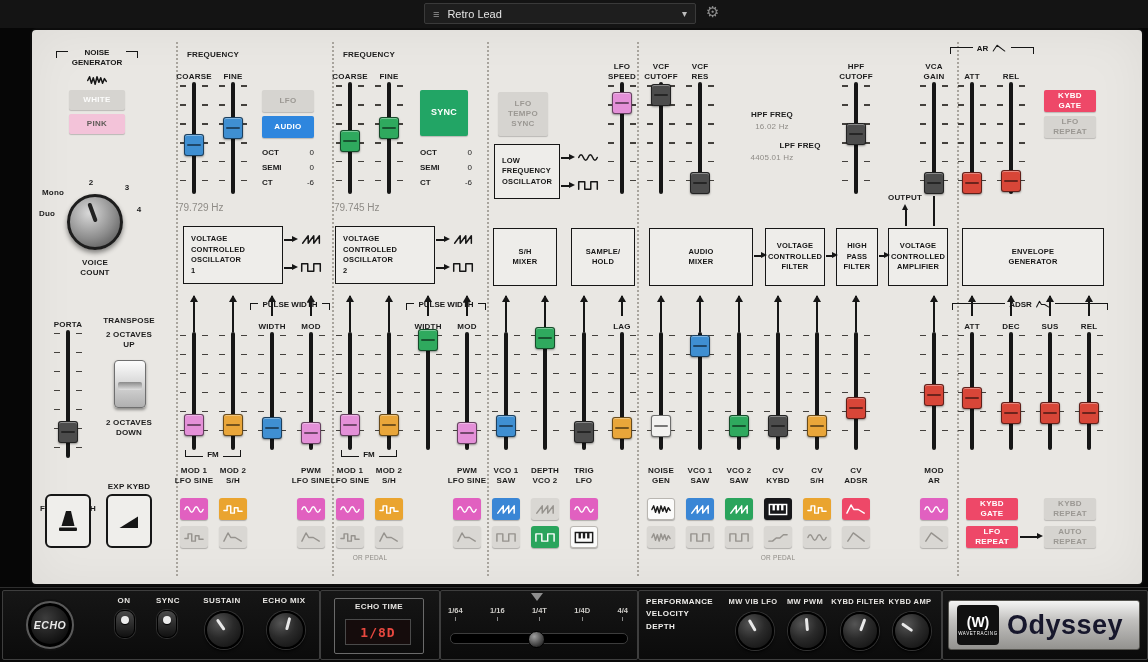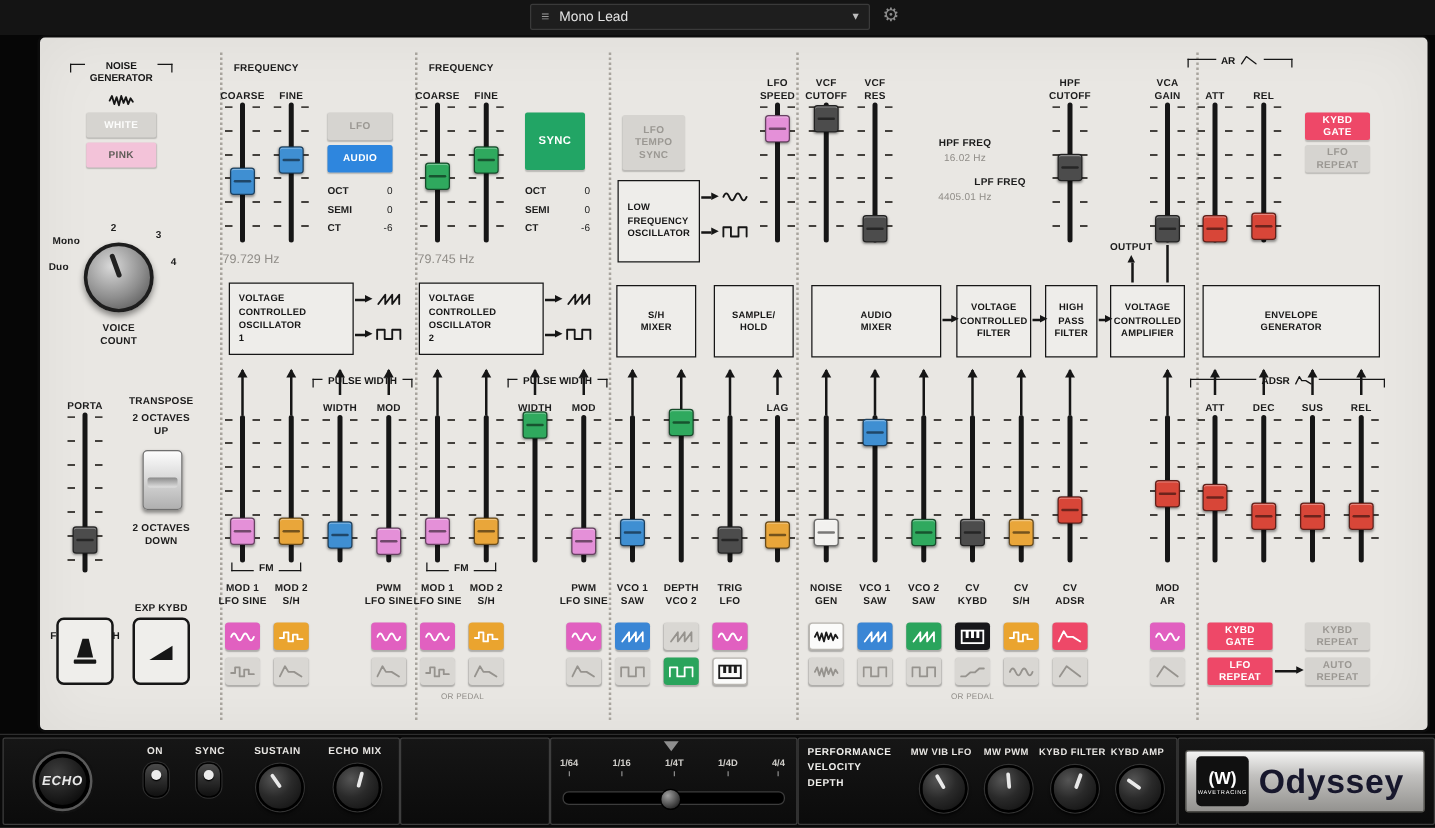--- a/index.html
+++ b/index.html
@@ -118,21 +118,21 @@
   .brandname{flex:1;text-align:center;font-size:27px;font-weight:bold;color:#17172c;letter-spacing:.5px;}
 </style>
 </head>
 <body>
 
 <div class="stage">
 
   <div class="titlebar">
     <div class="preset">
       <span class="p-icon">≡</span>
-      <span class="p-label">Mono Lead</span>
+      <span class="p-label">Retro Lead</span>
       <span class="p-caret">▾</span>
     </div>
     <div class="gear">⚙</div>
   </div>
 
   <div class="panel"></div>
   <div class="vsep" style="left:176px"></div>
   <div class="vsep" style="left:332px"></div>
   <div class="vsep" style="left:487px"></div>
   <div class="vsep" style="left:637px"></div>
@@ -489,21 +489,21 @@
   <div class="vslider ra" style="left:622px;top:56px">
       <div class="s-label tlab">LFO
 SPEED</div>
       <div class="s-track">
         <div class="s-ticks tkl"></div>
         <div class="s-ticks tkr"></div>
         <div class="s-bar"></div>
         <div class="s-handle" style="top: 19%; background: rgb(228, 144, 216);"></div>
       </div>
     </div>
-  <div class="fbox la" style="left:494px;top:144px;width:66px;height:66px">LOW
+  <div class="fbox la" style="left:494px;top:144px;width:66px;height:55px">LOW
 FREQUENCY
 OSCILLATOR</div>
   <div class="hline" style="left:561px;top:157px;width:8px"></div>
   <div class="ahead-r" style="left:569px;top:154px"></div>
   <div class="glyph" style="left:577px;top:151px" data-glyph="lfo.out_icons.0">
       <svg viewBox="0 0 22 14">
         <path d="M1 7 Q3.5 1 6 7 T11 7 T16 7 T21 7" fill="none" stroke="currentColor" stroke-width="1.6" stroke-linecap="round" stroke-linejoin="round"></path>
       </svg>
     </div>
   <div class="hline" style="left:561px;top:185px;width:8px"></div>
@@ -938,20 +938,24 @@
     </div>
   <div class="blbl" style="left:194px;top:596px;width:56px">SUSTAIN</div>
   <div class="knob sm" style="left:205px;top:611px">
       <div class="k-pointer" style="transform: rotate(-35deg);"></div>
     </div>
   <div class="blbl" style="left:254px;top:596px;width:60px">ECHO MIX</div>
   <div class="knob sm" style="left:267px;top:611px">
       <div class="k-pointer" style="transform: rotate(15deg);"></div>
     </div>
 
+  <div class="etgroup">
+    <div class="etlbl">ECHO TIME</div>
+    <div class="etdisp">1/8D</div>
+  </div>
 
   <div class="rtri"></div>
   <div class="rlabels">
     <span>1/64</span>
     <span>1/16</span>
     <span>1/4T</span>
     <span>1/4D</span>
     <span>4/4</span>
   </div>
   <div class="rtrack">

